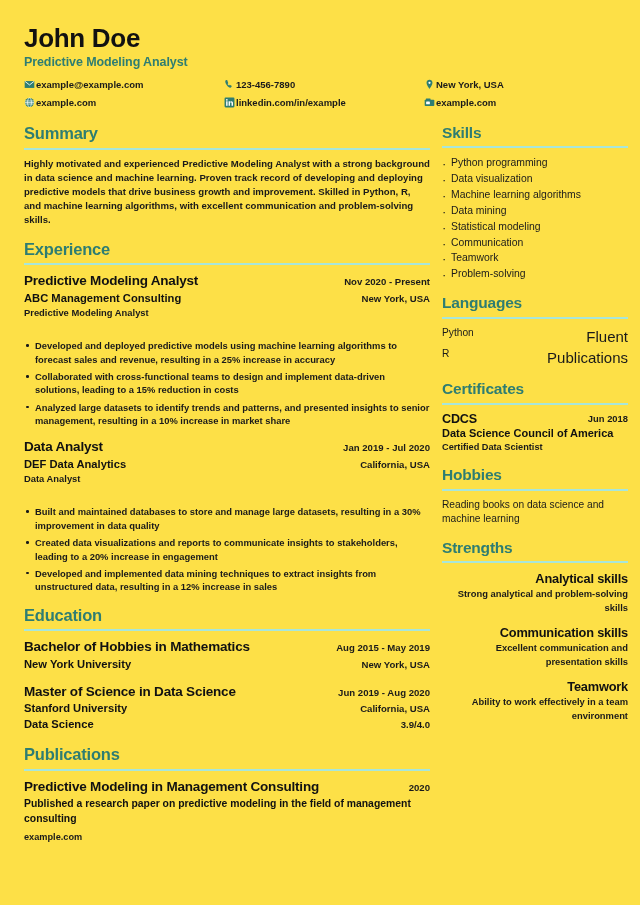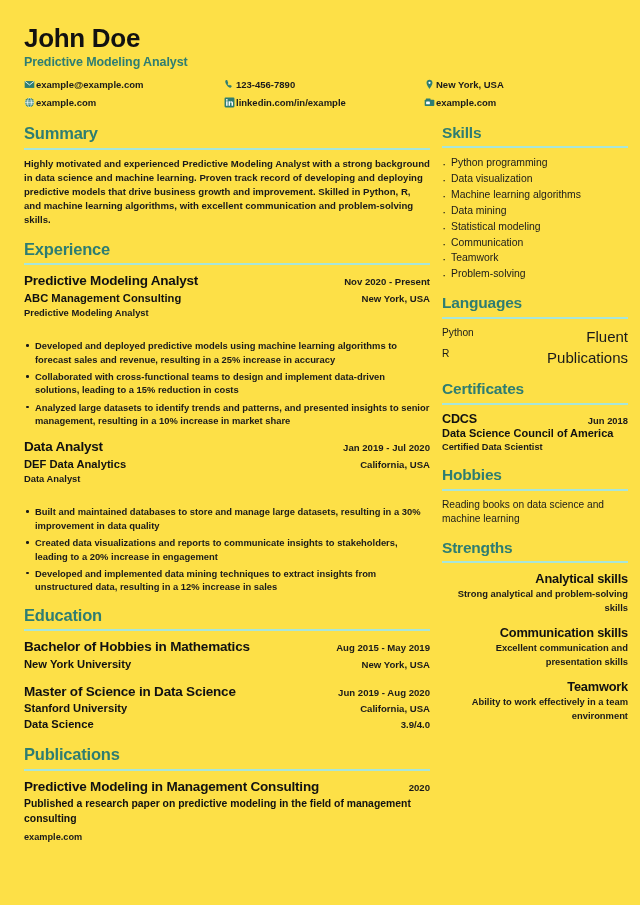--- a/index.html
+++ b/index.html
@@ -230,21 +230,21 @@
   }
   .kv-val {
     font-size: 15px;
     color: #1a1a1a;
     white-space: nowrap;
   }
 
   .cert-head {
     display: flex;
     justify-content: space-between;
-    align-items: flex-end;
+    align-items: center;
     gap: 6px;
   }
   .cert-name {
     font-size: 12.6px;
     font-weight: bold;
     color: #111111;
     letter-spacing: -0.2px;
   }
   .cert-date {
     font-size: 9.4px;

